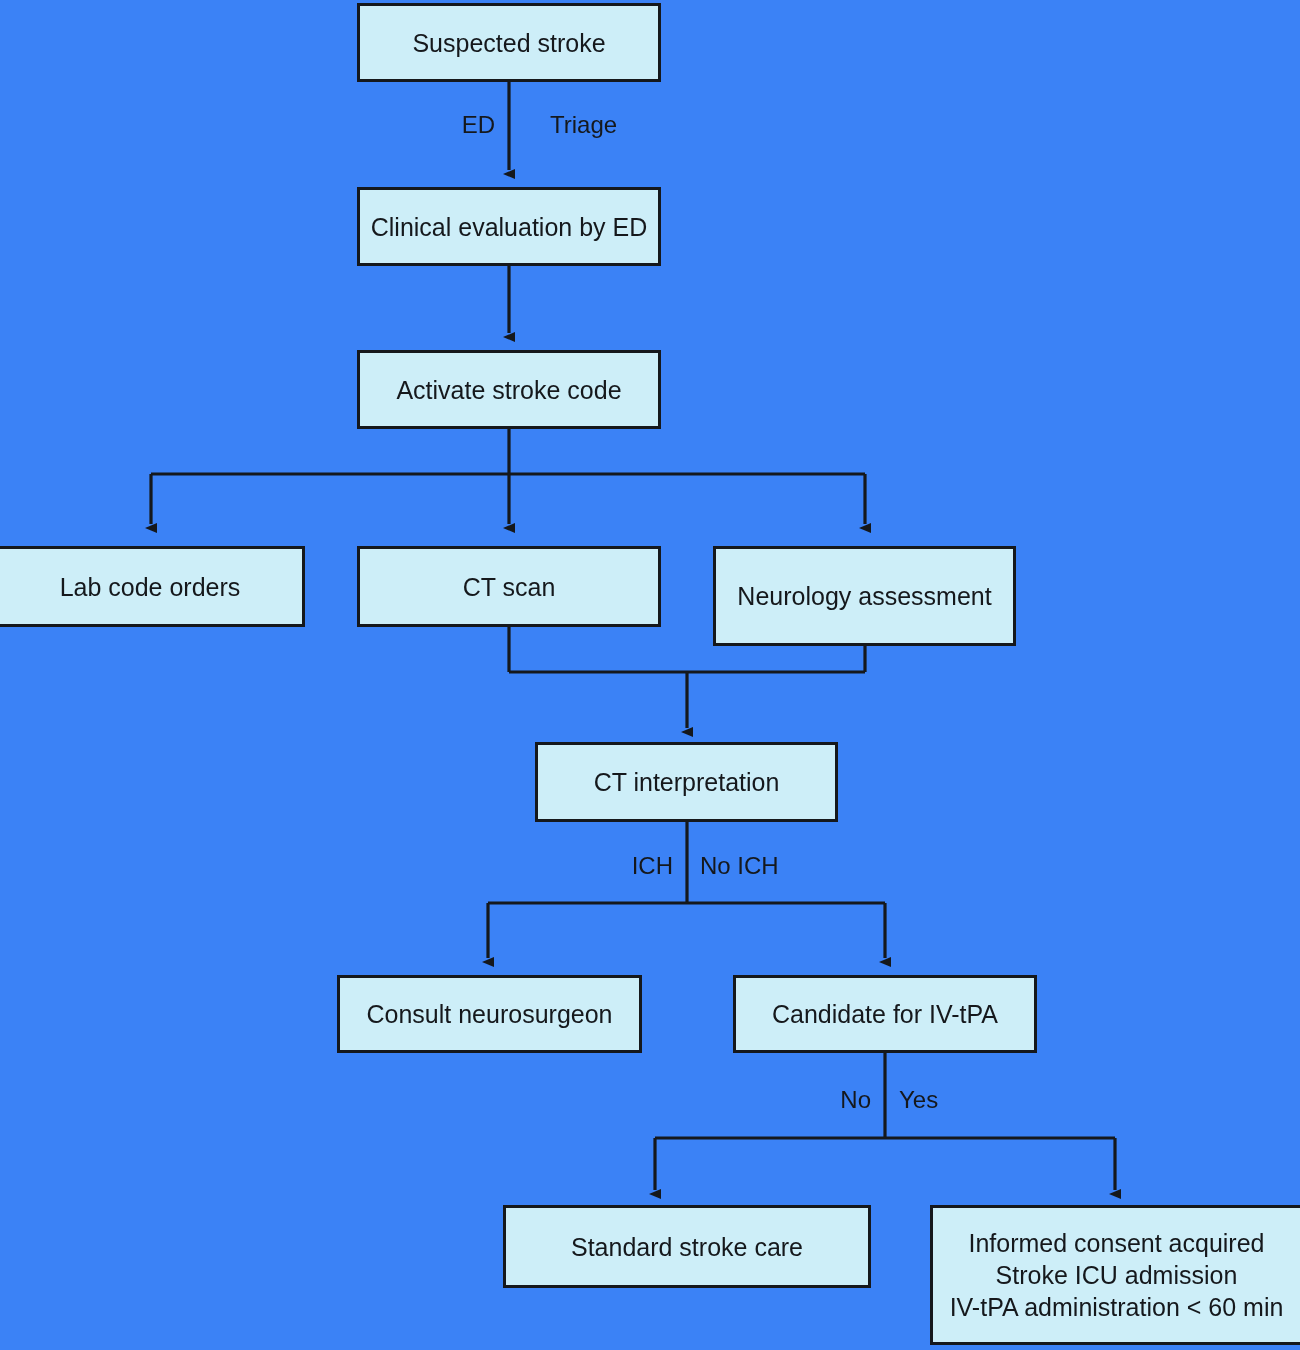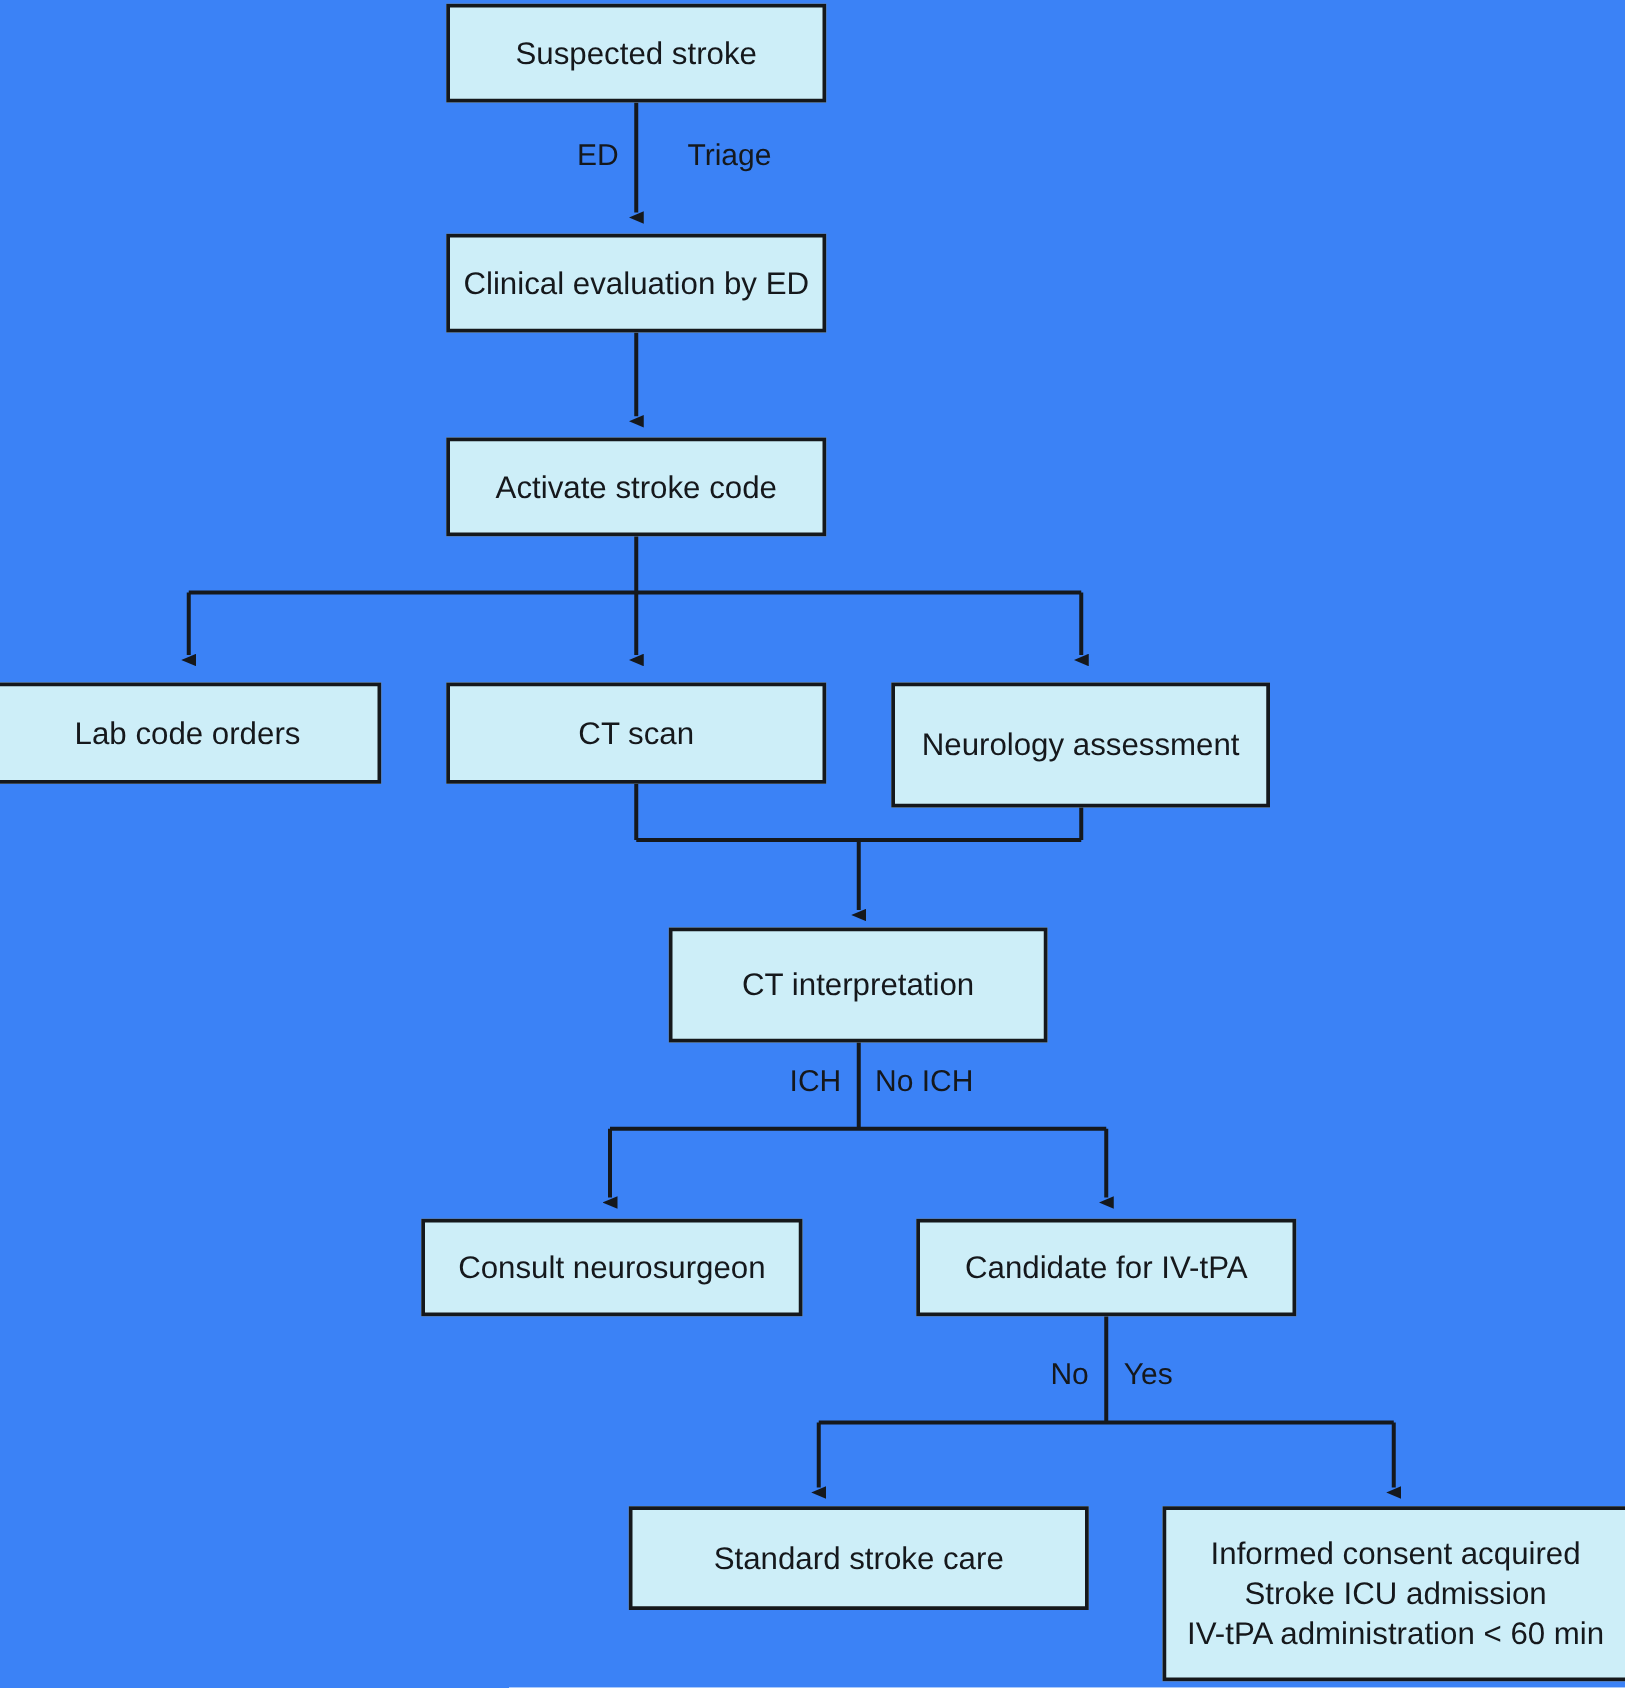--- a/index.html
+++ b/index.html
@@ -109,21 +109,21 @@
   </div>
 
   <div class="node-box" style="left:357px; top:546px; width:304px; height:81px;">
     <span class="node-label">CT scan</span>
   </div>
 
   <div class="node-box" style="left:713px; top:546px; width:303px; height:100px;">
     <span class="node-label">Neurology assessment</span>
   </div>
 
-  <div class="node-box" style="left:535px; top:742px; width:303px; height:92px;">
+  <div class="node-box" style="left:535px; top:742px; width:303px; height:80px;">
     <span class="node-label">CT interpretation</span>
   </div>
 
   <div class="node-box" style="left:337px; top:975px; width:305px; height:78px;">
     <span class="node-label">Consult neurosurgeon</span>
   </div>
 
   <div class="node-box" style="left:733px; top:975px; width:304px; height:78px;">
     <span class="node-label">Candidate for IV-tPA</span>
   </div>

